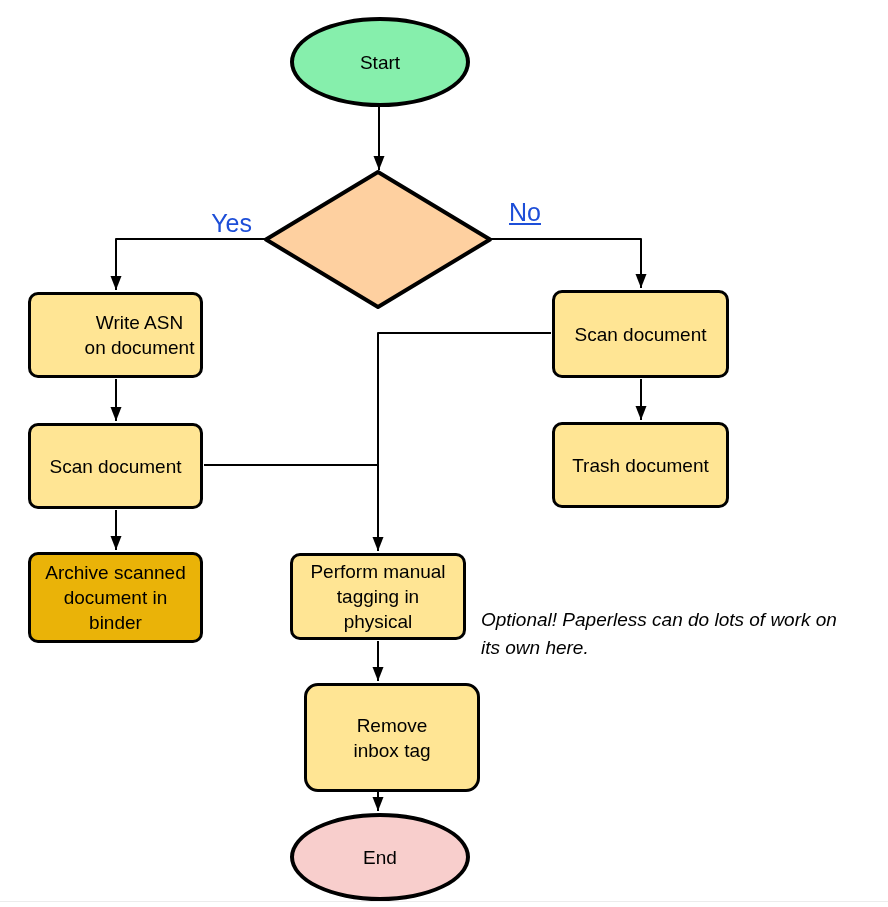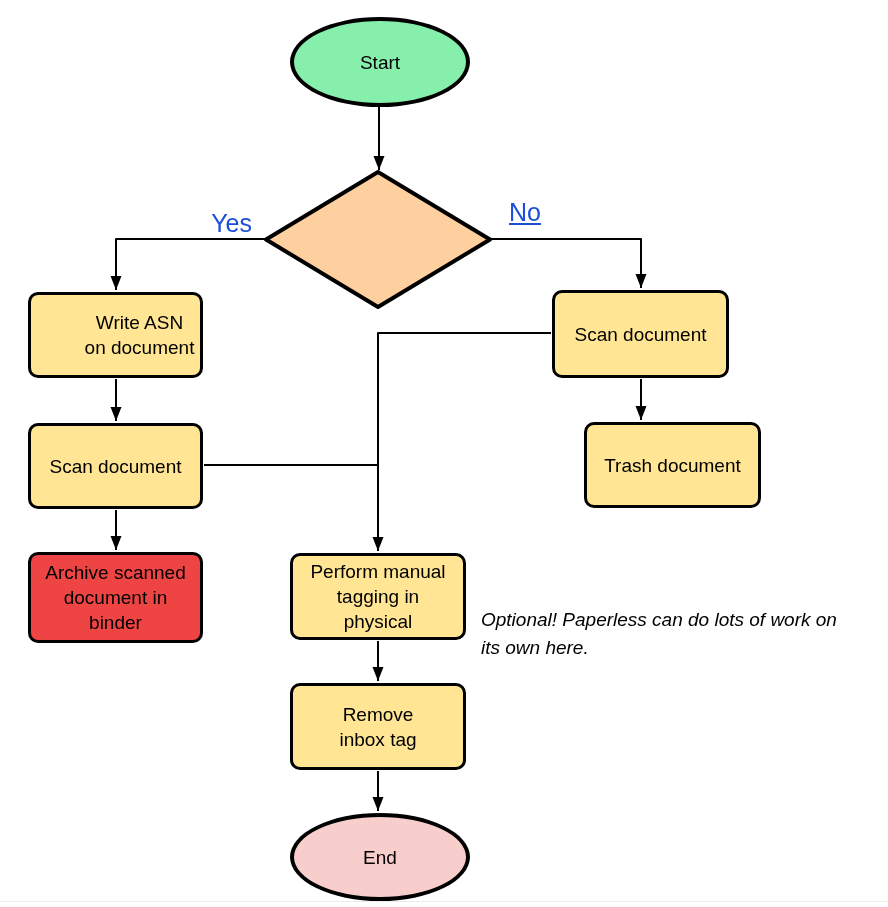--- a/index.html
+++ b/index.html
@@ -72,23 +72,23 @@
     height: 1px;
     background: #ececec;
   }
   
   #node-start    { left: 290px; top: 17px;  width: 180px; height: 90px; }
   #node-decision { left: 266px; top: 172px; width: 224px; height: 135px; }
   #node-write-asn { left: 28px;  top: 292px; width: 175px; height: 86px; }
   #node-scan-left { left: 28px;  top: 423px; width: 175px; height: 86px; }
   #node-archive   { left: 28px;  top: 552px; width: 175px; height: 91px; }
   #node-scan-right { left: 552px; top: 290px; width: 177px; height: 88px; }
-  #node-trash      { left: 584px; top: 422px; width: 177px; height: 86px; }
+  #node-trash      { left: 552px; top: 422px; width: 177px; height: 86px; }
   #node-tagging    { left: 290px; top: 553px; width: 176px; height: 87px; }
-  #node-remove     { left: 290px; top: 683px; width: 176px; height: 87px; }
+  #node-remove     { left: 304px; top: 683px; width: 176px; height: 109px; border-radius: 14px; }
   #node-end        { left: 290px; top: 813px; width: 180px; height: 88px; }
   #label-yes { left: 206px; top: 209px; width: 46px; }
   #label-no  { left: 501px; top: 198px; width: 40px; text-decoration: underline; }
 </style>
 </head>
 <body>
 
 <div class="canvas">
 
   <svg class="edge-layer" width="888" height="907" viewBox="0 0 888 907">
@@ -117,21 +117,21 @@
 
   <div id="label-yes" class="edge-label">Yes</div>
 
   <div id="label-no" class="edge-label">No</div>
 
   <div id="node-write-asn" class="node process" style="background-color: rgb(255, 229, 148); padding-left: 48px;">Write ASN
 on document</div>
 
   <div id="node-scan-left" class="node process" style="background-color: rgb(255, 229, 148);">Scan document</div>
 
-  <div id="node-archive" class="node process" style="background-color: #ef4444;">Archive scanned
+  <div id="node-archive" class="node process" style="background-color: #eab308;">Archive scanned
 document in
 binder</div>
 
   <div id="node-scan-right" class="node process" style="background-color: rgb(255, 229, 148);">Scan document</div>
 
   <div id="node-trash" class="node process" style="background-color: rgb(255, 229, 148);">Trash document</div>
 
   <div id="node-tagging" class="node process" style="background-color: rgb(255, 229, 148);">Perform manual
 tagging in
 physical</div>

